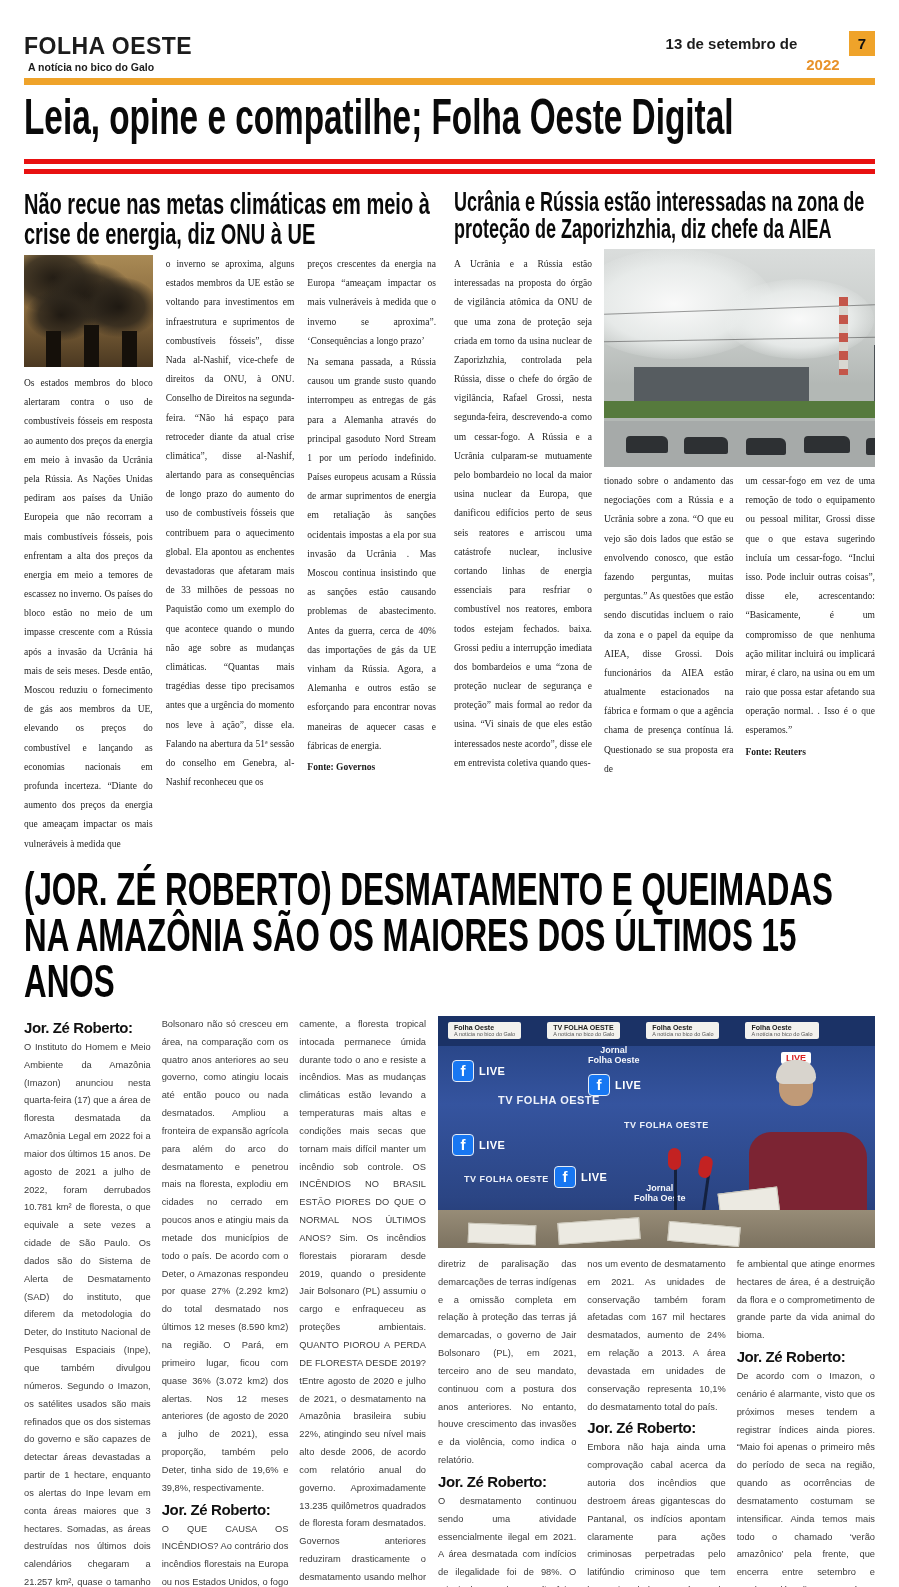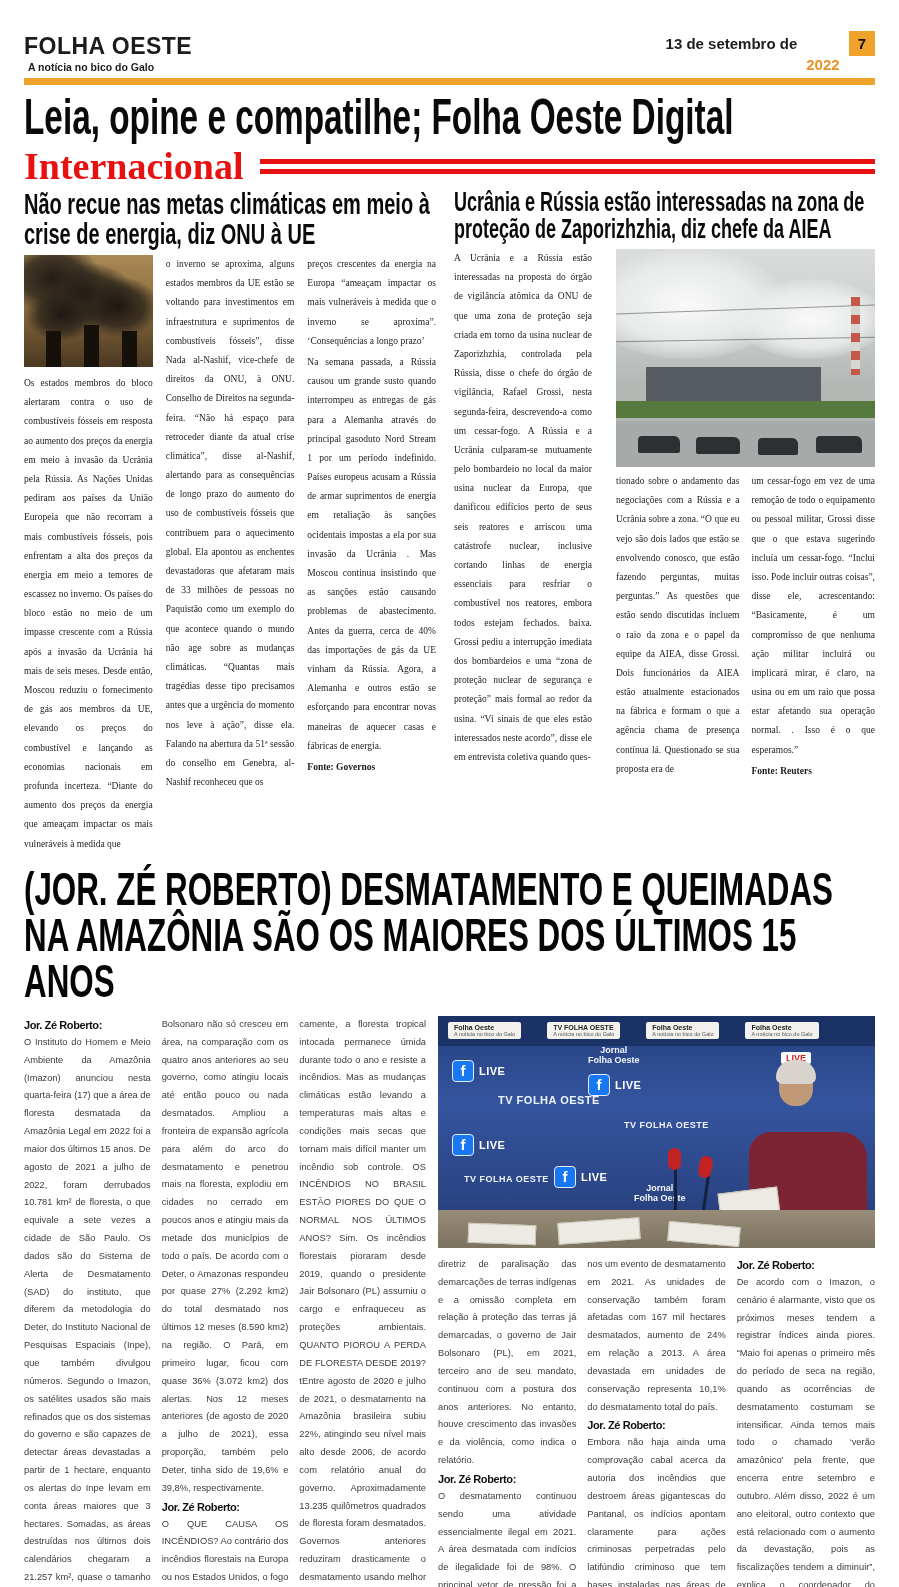--- a/index.html
+++ b/index.html
@@ -27,33 +27,33 @@
   .intl{display:flex;gap:18px;margin-top:0;}
   .intl-left{width:412px;flex:none;}
   .intl-right{flex:1;min-width:0;}
   .art-headline{font-family:"Liberation Sans",sans-serif;font-weight:bold;line-height:1.0;color:#0a0a0a;margin-bottom:6px;}
   .hl-left{font-size:30px;}
   .hl-right{font-size:27px;}
   .cols3{display:flex;gap:13px;}
   .col{flex:1;min-width:0;}
   .blk-text{font-size:9.5px;line-height:2.02;text-align:justify;margin:0 0 2px 0;}
   .blk-source{font-size:9.5px;line-height:2.02;font-weight:bold;margin:0;}
-  .right-split{display:flex;gap:24px;}
+  .right-split{display:flex;gap:12px;align-items:center;}
   .right-col1{width:138px;flex:none;}
   .right-sub{flex:1;min-width:0;}
   .right-subcols{display:flex;gap:12px;margin-top:5px;}
 
   
   .amazon-headline{font-family:"Liberation Sans",sans-serif;font-weight:bold;font-size:47px;line-height:0.98;color:#050505;margin-top:10px;}
   .amazon-body{display:flex;gap:12px;margin-top:12px;font-family:"Liberation Sans",sans-serif;}
   .amazon-left{width:402px;flex:none;display:flex;gap:11px;}
   .amazon-right{flex:1;min-width:0;}
   .amazon-subcols{display:flex;gap:11px;margin-top:8px;}
   .amazon-body .blk-text{font-size:9.3px;line-height:1.92;color:#3b3b3b;}
-  .blk-label{font-family:"Liberation Sans",sans-serif;font-weight:bold;font-size:11px;letter-spacing:-0.4px;color:#111;margin:3px 0;}
+  .blk-label{font-family:"Liberation Sans",sans-serif;font-weight:bold;font-size:15px;letter-spacing:-0.4px;color:#111;margin:3px 0;}
   .amazon-body .blk-text b{color:#111;letter-spacing:-0.3px;}
 
   
   .photo-smoke{position:relative;height:112px;margin-bottom:7px;overflow:hidden;background:linear-gradient(180deg,#a98a55 0%,#8a6b3e 45%,#4a3821 100%);}
   .smk-stack{position:absolute;bottom:0;width:15px;height:36px;background:#15100a;}
   .smk{position:absolute;border-radius:50%;background:radial-gradient(ellipse at center,rgba(28,23,17,0.95) 0%,rgba(45,38,28,0.8) 45%,rgba(120,100,70,0) 72%);}
 
   
   .photo-plant{position:relative;height:218px;overflow:hidden;background:linear-gradient(180deg,#dadddc 0%,#c6cac8 40%,#b3b8b5 62%);}
   .pl-cloud{position:absolute;border-radius:50%;background:radial-gradient(ellipse at center,rgba(250,250,250,0.98) 0%,rgba(235,238,237,0.85) 50%,rgba(230,233,231,0) 75%);}
@@ -99,21 +99,20 @@
       <span>13 de setembro de</span>
       <span class="mh-year">2022</span>
       <span class="mh-pagebox">7</span>
     </div>
   </div>
   <div class="orange-rule"></div>
 
   <div class="banner-headline condensed">Leia, opine e compatilhe; Folha Oeste Digital</div>
 
   <div class="section-row">
-    <div class="section-label">Internacional</div>
     <div class="section-lines">
       <div class="red-line"></div>
       <div class="red-line"></div>
     </div>
   </div>
 
   <div class="intl">
 
     <div class="intl-left">
       <div class="art-headline hl-left condensed">Não recue nas metas climáticas em meio à crise de energia, diz ONU à UE</div>
@@ -301,20 +300,21 @@
         </div>
         <div class="col">
           <div>
               <p class="blk-text">nos um evento de desmatamento em 2021. As unidades de conservação também foram afetadas com 167 mil hectares desmatados, aumento de 24% em relação a 2013. A área devastada em unidades de conservação representa 10,1% do desmatamento total do país.</p>
               <p class="blk-label">Jor. Zé Roberto:</p>
               <p class="blk-text">Embora não haja ainda uma comprovação cabal acerca da autoria dos incêndios que destroem áreas gigantescas do Pantanal, os indícios apontam claramente para ações criminosas perpetradas pelo latifúndio criminoso que tem bases instaladas nas áreas de queimadas, representados por fazendeiros e executivos do agronegócio. É prática comum por parte dos fazendeiros atear fogo na mata, criando áreas de pastagem para o gado pertencente ao latifúndio predador e criminoso. O resultado desta catástro-</p>
             </div>
         </div>
         <div class="col">
           <div>
+              <p class="blk-text">fe ambiental que atinge enormes hectares de área, é a destruição da flora e o comprometimento de grande parte da vida animal do bioma.</p>
               <p class="blk-label">Jor. Zé Roberto:</p>
               <p class="blk-text">De acordo com o Imazon, o cenário é alarmante, visto que os próximos meses tendem a registrar índices ainda piores. “Maio foi apenas o primeiro mês do período de seca na região, quando as ocorrências de desmatamento costumam se intensificar. Ainda temos mais todo o chamado ‘verão amazônico’ pela frente, que encerra entre setembro e outubro. Além disso, 2022 é um ano eleitoral, outro contexto que está relacionado com o aumento da devastação, pois as fiscalizações tendem a diminuir”, explica o coordenador do Programa de Monitoramento da Amazônia do Imazon, Carlos Souza Jr.</p>
             </div>
         </div>
       </div>
     </div>
   </div>
 
 </div>
 

